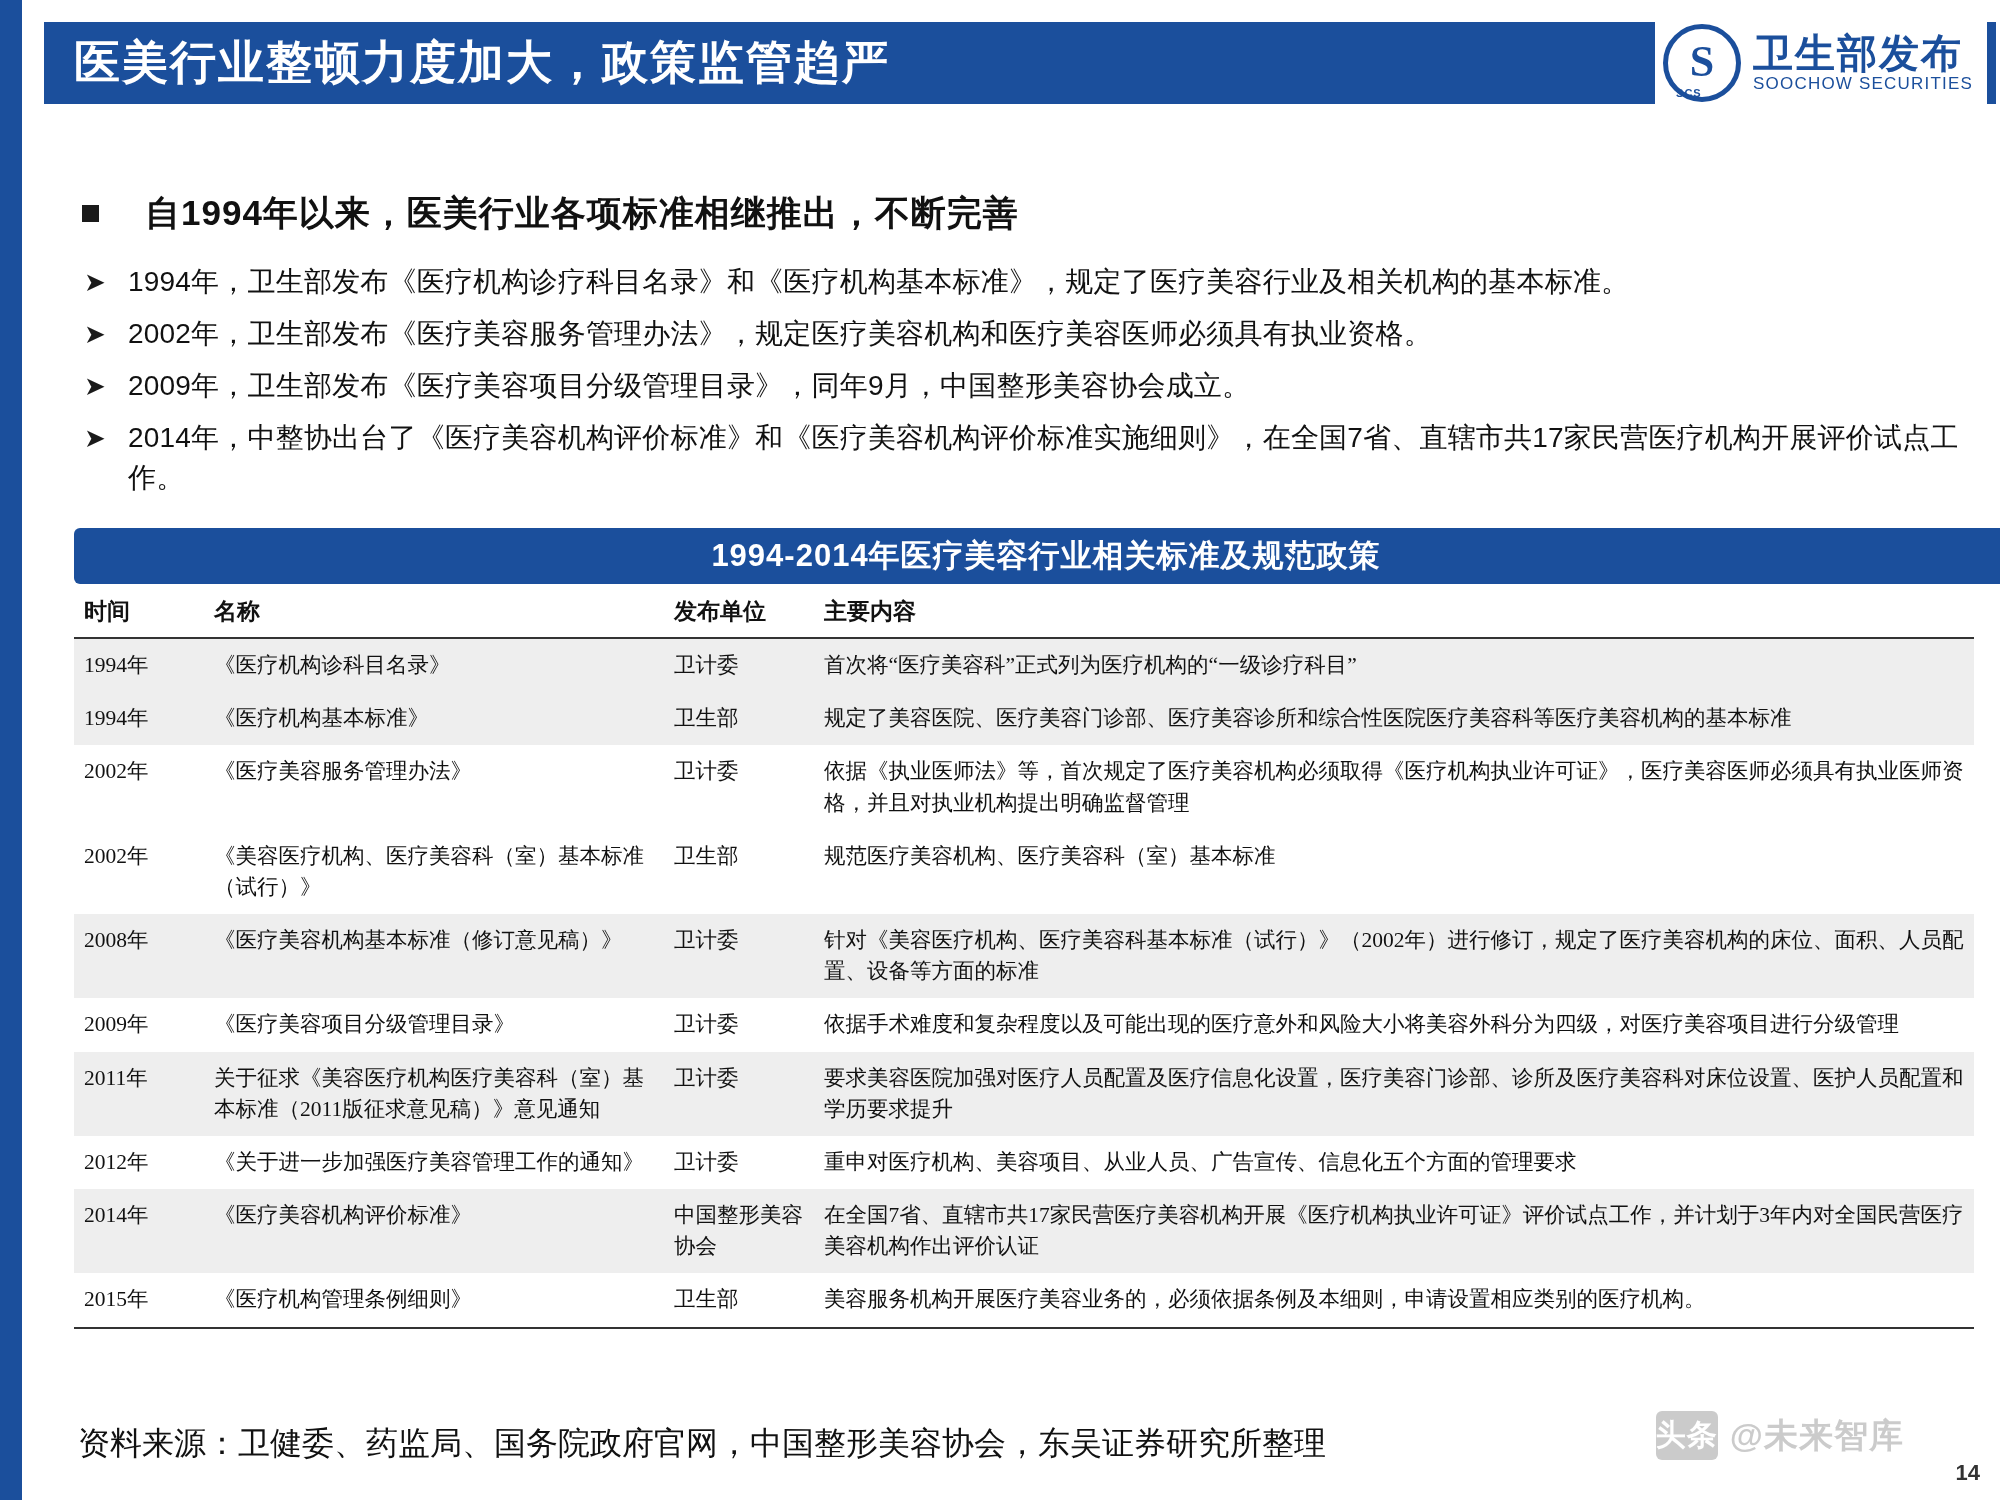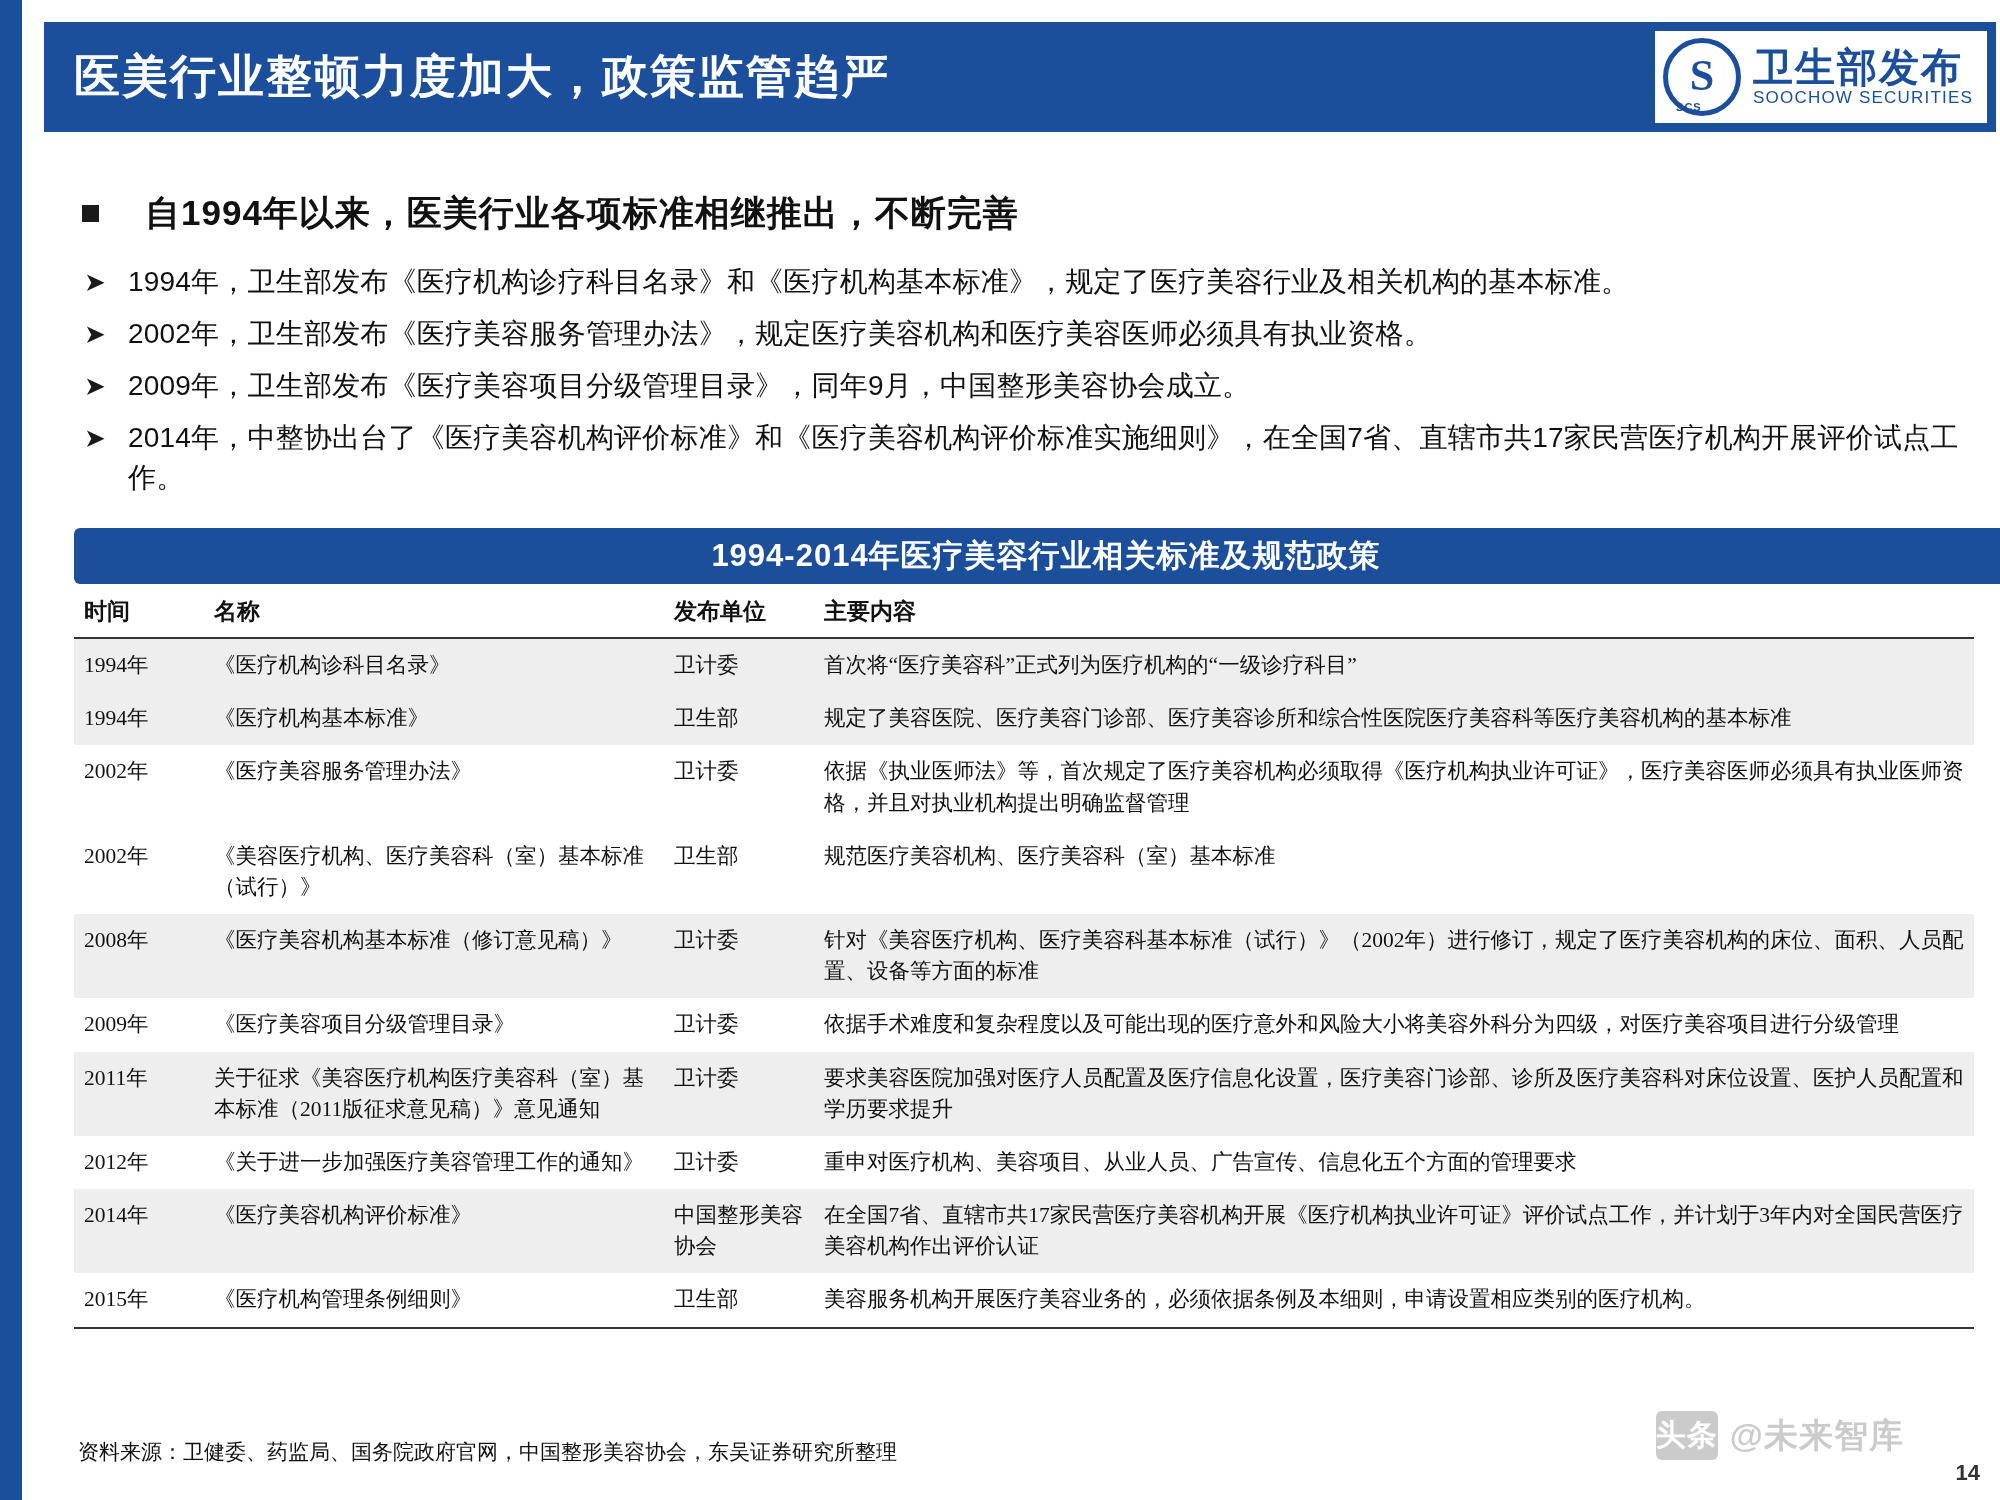--- a/index.html
+++ b/index.html
@@ -22,21 +22,21 @@
     background: #ffffff;
     box-sizing: border-box;
     border-left: 22px solid #1b4f9c;
   }
   
   .header {
     position: absolute;
     left: 22px;
     top: 22px;
     width: 1952px;
-    height: 110px;
+    height: 82px;
     background: #1b4f9c;
     display: flex;
     align-items: center;
     justify-content: space-between;
   }
   .header-title {
     color: #ffffff;
     font-size: 46px;
     font-weight: bold;
     letter-spacing: 2px;
@@ -193,21 +193,21 @@
   }
   .col-time { width: 110px; }
   .col-name { width: 440px; }
   .col-unit { width: 130px; }
   .col-main { width: auto; }
   
   .source {
     position: absolute;
     left: 56px;
     bottom: 34px;
-    font-size: 21px;
+    font-size: 32px;
     color: #111111;
   }
   .watermark {
     position: absolute;
     right: 96px;
     bottom: 40px;
     display: flex;
     align-items: center;
     opacity: 0.45;
   }

